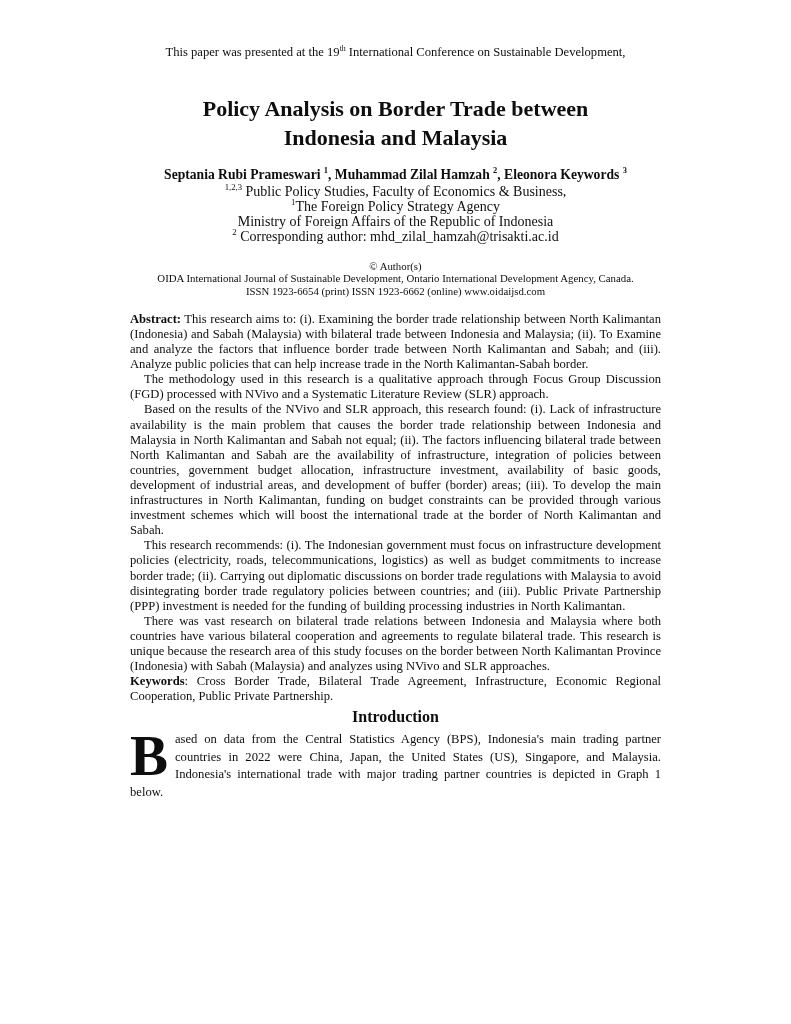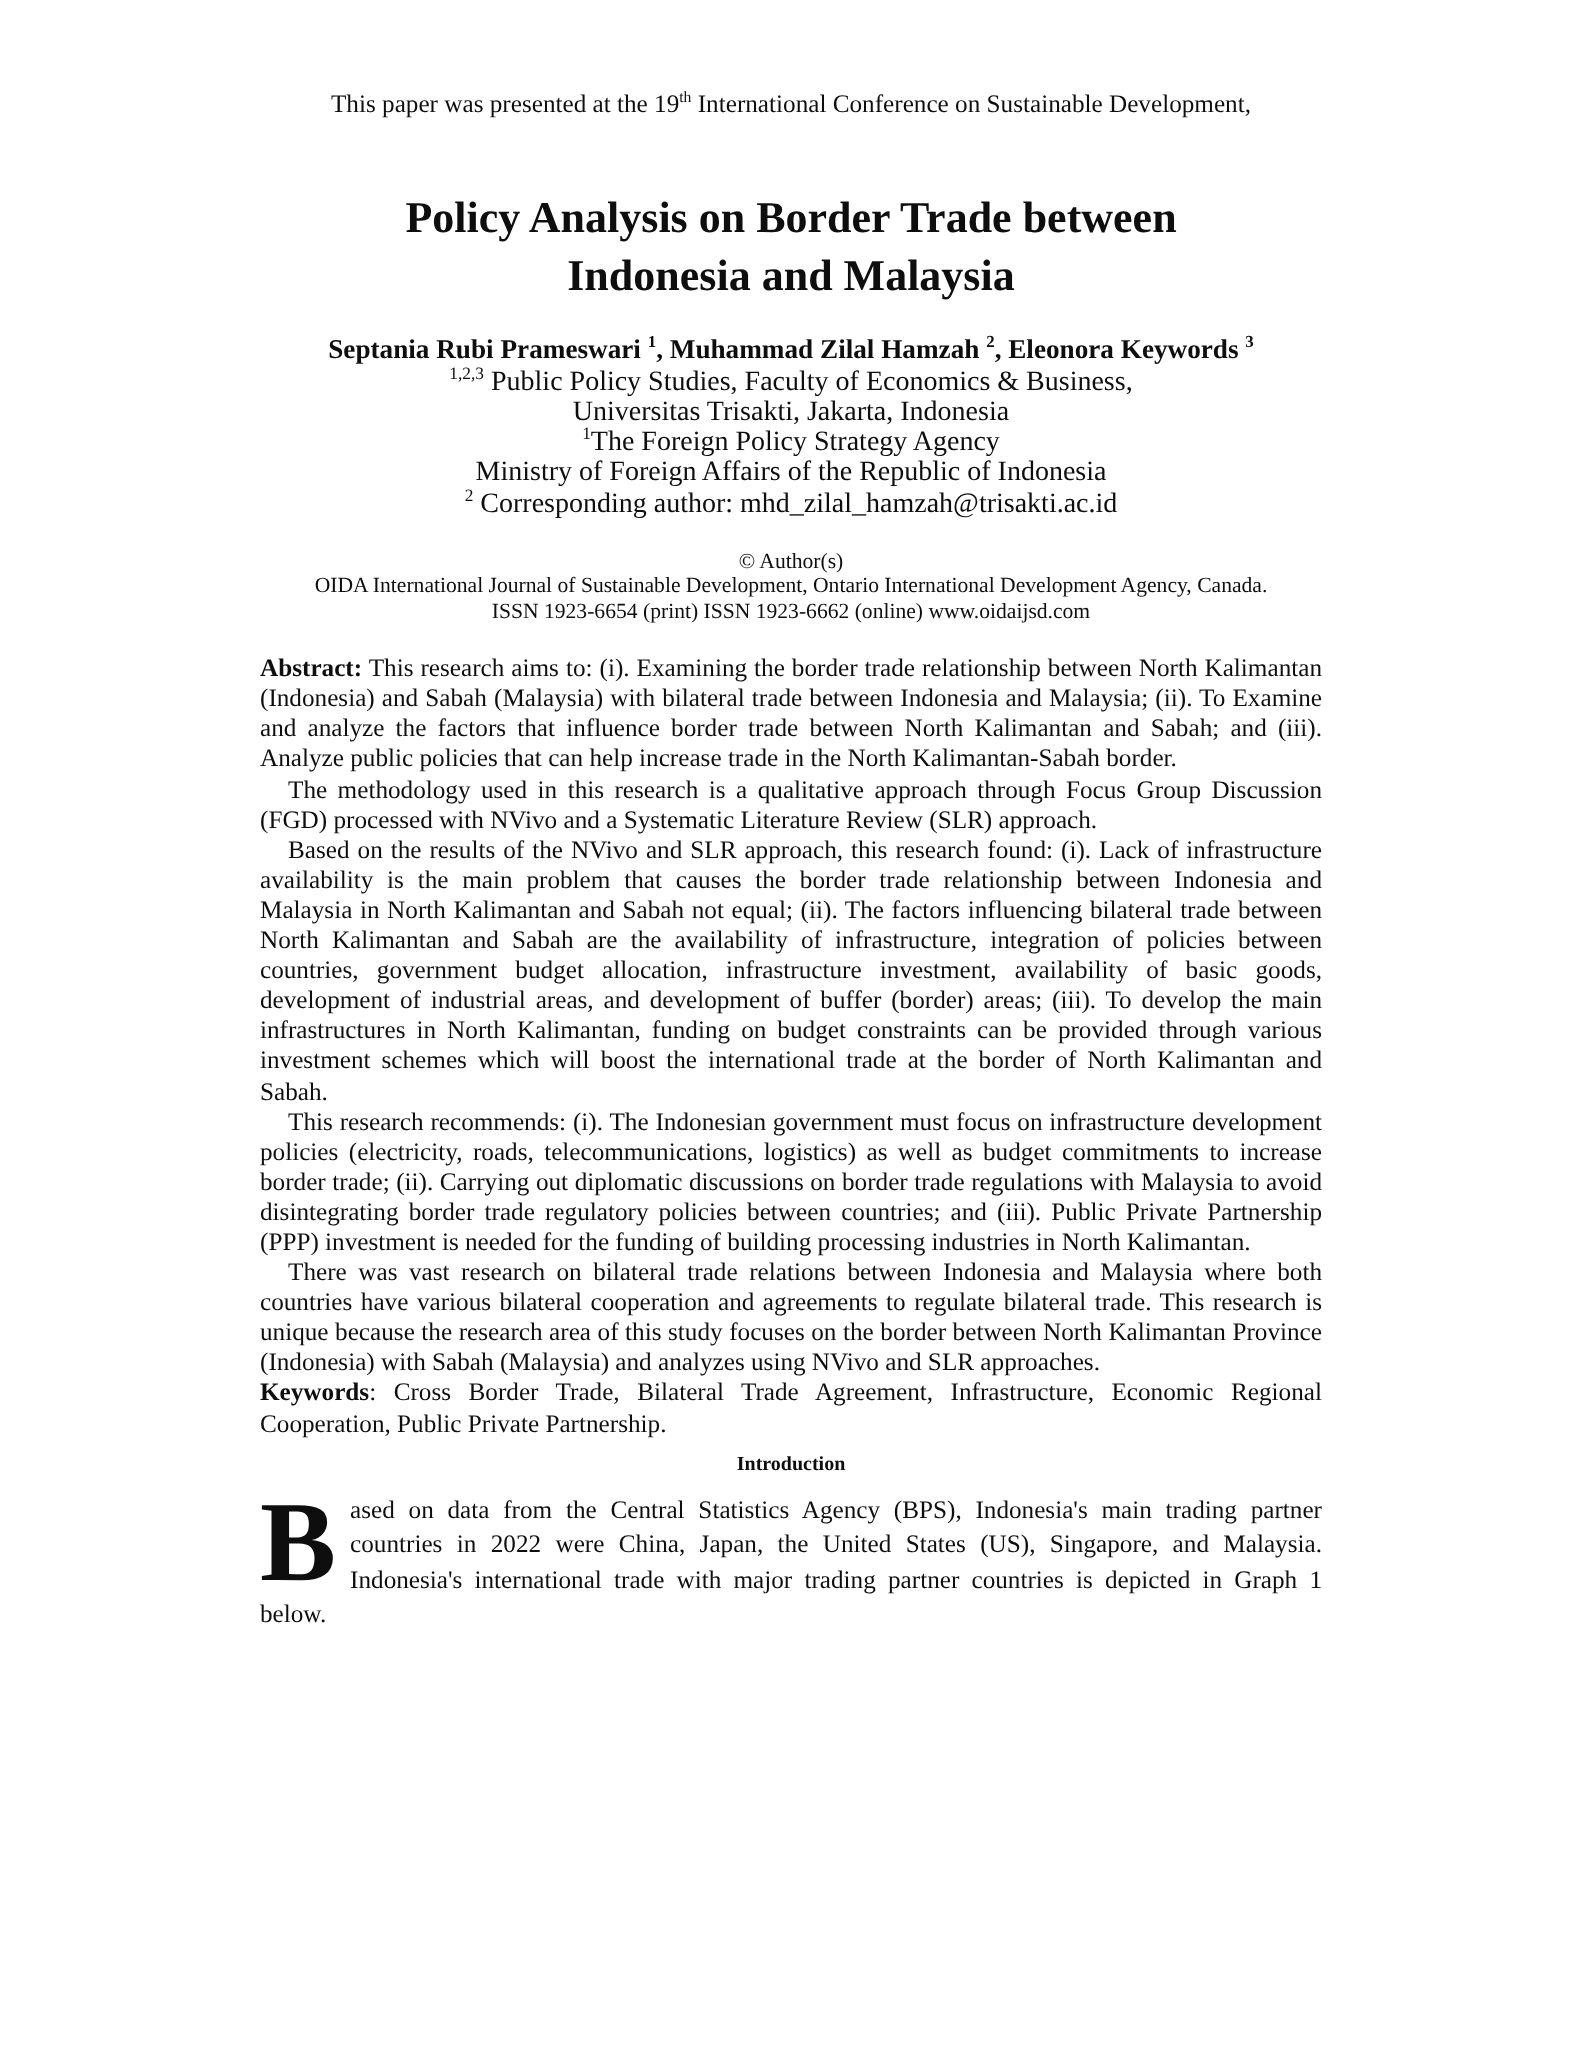--- a/index.html
+++ b/index.html
@@ -63,21 +63,21 @@
   .bold { font-weight: bold; }
 
   .keywords {
     font-size: 12.6px;
     line-height: 15.1px;
     text-align: justify;
   }
 
   .section-heading {
     margin-top: 5px;
-    font-size: 10px;
+    font-size: 16px;
     font-weight: bold;
     text-align: center;
     line-height: 16px;
   }
 
   .intro-para {
     margin-top: 6px;
     font-size: 12.6px;
     line-height: 17.5px;
     text-align: justify;
@@ -102,21 +102,20 @@
 
     <h1 class="paper-title centered">
       <span class="title-line">Policy Analysis on Border Trade between</span>
       <span class="title-line">Indonesia and Malaysia</span>
     </h1>
 
     <div class="authors-line centered"><span>Septania Rubi Prameswari </span><sup>1</sup><span>, Muhammad Zilal Hamzah </span><sup>2</sup><span>, Eleonora Keywords </span><sup>3</sup></div>
 
     <ul class="affiliations centered">
       <li><sup>1,2,3</sup><span> Public Policy Studies, Faculty of Economics &amp; Business,</span></li>
-      <li><sup></sup><span>Universitas Trisakti, Jakarta, Indonesia</span></li>
       <li><sup>1</sup><span>The Foreign Policy Strategy Agency</span></li>
       <li><sup></sup><span>Ministry of Foreign Affairs of the Republic of Indonesia</span></li>
       <li><sup>2</sup><span> Corresponding author: mhd_zilal_hamzah@trisakti.ac.id</span></li>
     </ul>
 
     <div class="copyright centered">
       <span>© Author(s)</span><br>
       <span>OIDA International Journal of Sustainable Development, Ontario International Development Agency, Canada.</span><br>
       <span>ISSN 1923-6654 (print) ISSN 1923-6662 (online) www.oidaijsd.com</span><br>
     </div>

